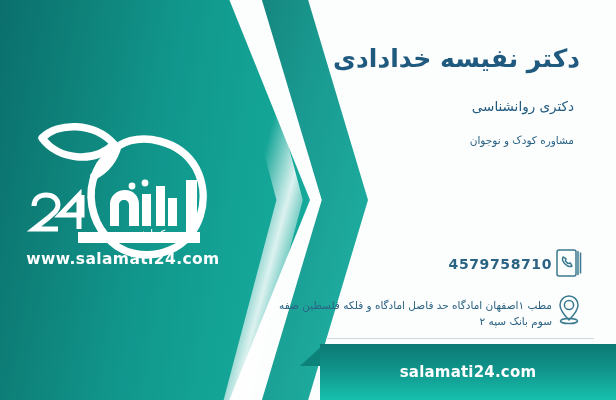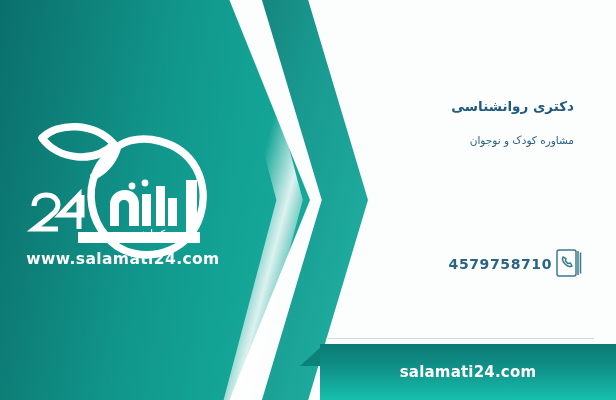--- a/index.html
+++ b/index.html
@@ -115,21 +115,21 @@
     white-space: nowrap;
     letter-spacing: .2px;
   }
 
   .degree {
     position: absolute;
     right: 42px;
     top: 98px;
     color: #215a7f;
     font-size: 13.5px;
-    font-weight: bold;
+    font-weight: normal;
     direction: rtl;
     white-space: nowrap;
   }
 
   .specialty {
     position: absolute;
     right: 42px;
     top: 134px;
     color: #2a6384;
     font-size: 10.5px;
@@ -254,37 +254,48 @@
       <g fill="none" stroke="#ffffff" stroke-width="5">
         <path d="M20 98 c0 -7 5 -11 12 -11 c7 0 12 4 12 10 c0 5 -4 8 -10 13 l-14 11 l24 0"></path>
         <path d="M68 87 l0 20 l-22 0 l19 -20 l0 34"></path>
       </g>
     </svg>
   </div>
 
   <div class="logo-tagline">براحتی یک لبخند</div>
   <div class="logo-url">www.salamati24.com</div>
 
+  <div class="doctor-name">دکتر نفیسه خدادادی</div>
   <div class="degree">دکتری روانشناسی</div>
   <div class="specialty">مشاوره کودک و نوجوان</div>
 
   <div class="contact">
 
     <div class="contact-row">
       <div class="c-icon">
         <svg width="26" height="30" viewBox="0 0 26 30" fill="none" stroke="#3b7a8e" stroke-width="1.5">
           <rect x="1" y="2" width="19" height="26" rx="2"></rect>
           <line x1="22" y1="3" x2="22" y2="27"></line>
           <line x1="24.5" y1="4.5" x2="24.5" y2="25.5"></line>
           <path d="M7 9 c-1 2 0 5 2 7 c2 2 5 3 7 2 l-1.6 -3 l-2.4 .6 l-2.6 -2.6 l.6 -2.4 z" stroke-linejoin="round"></path>
         </svg>
       </div>
       <div class="c-text phone">4579758710</div>
     </div>
 
+    <div class="contact-row">
+      <div class="c-icon">
+        <svg width="28" height="32" viewBox="0 0 28 32" fill="none" stroke="#3b7a8e" stroke-width="1.5">
+          <path d="M14 3 c-5 0 -9 4 -9 9 c0 6 9 15 9 15 c0 0 9 -9 9 -15 c0 -5 -4 -9 -9 -9 z" stroke-linejoin="round"></path>
+          <circle cx="14" cy="12" r="4.6"></circle>
+          <ellipse cx="14" cy="28" rx="8.5" ry="2.6"></ellipse>
+        </svg>
+      </div>
+      <div class="c-text">مطب ۱اصفهان امادگاه حد فاصل امادگاه و فلکه فلسطین ضفه سوم بانک سپه ۲</div>
+    </div>
 
   </div>
 
   <div class="divider"></div>
 
   <div class="banner-nub"></div>
   <div class="banner">
     <span class="banner-text">salamati24.com</span>
   </div>
 

